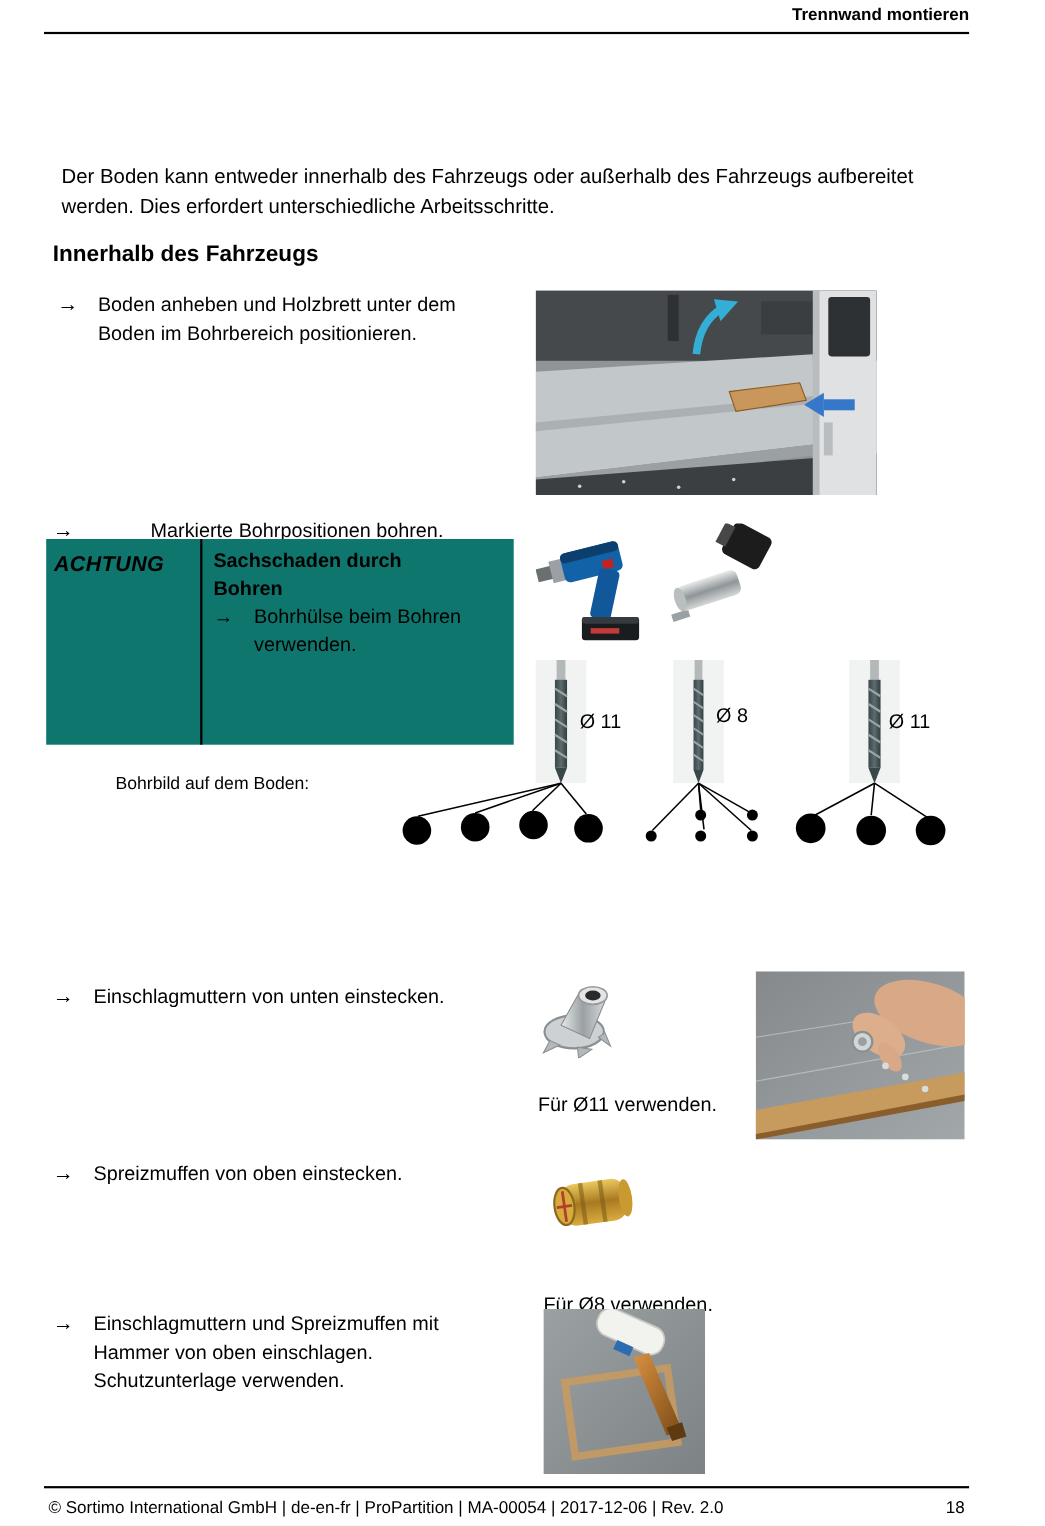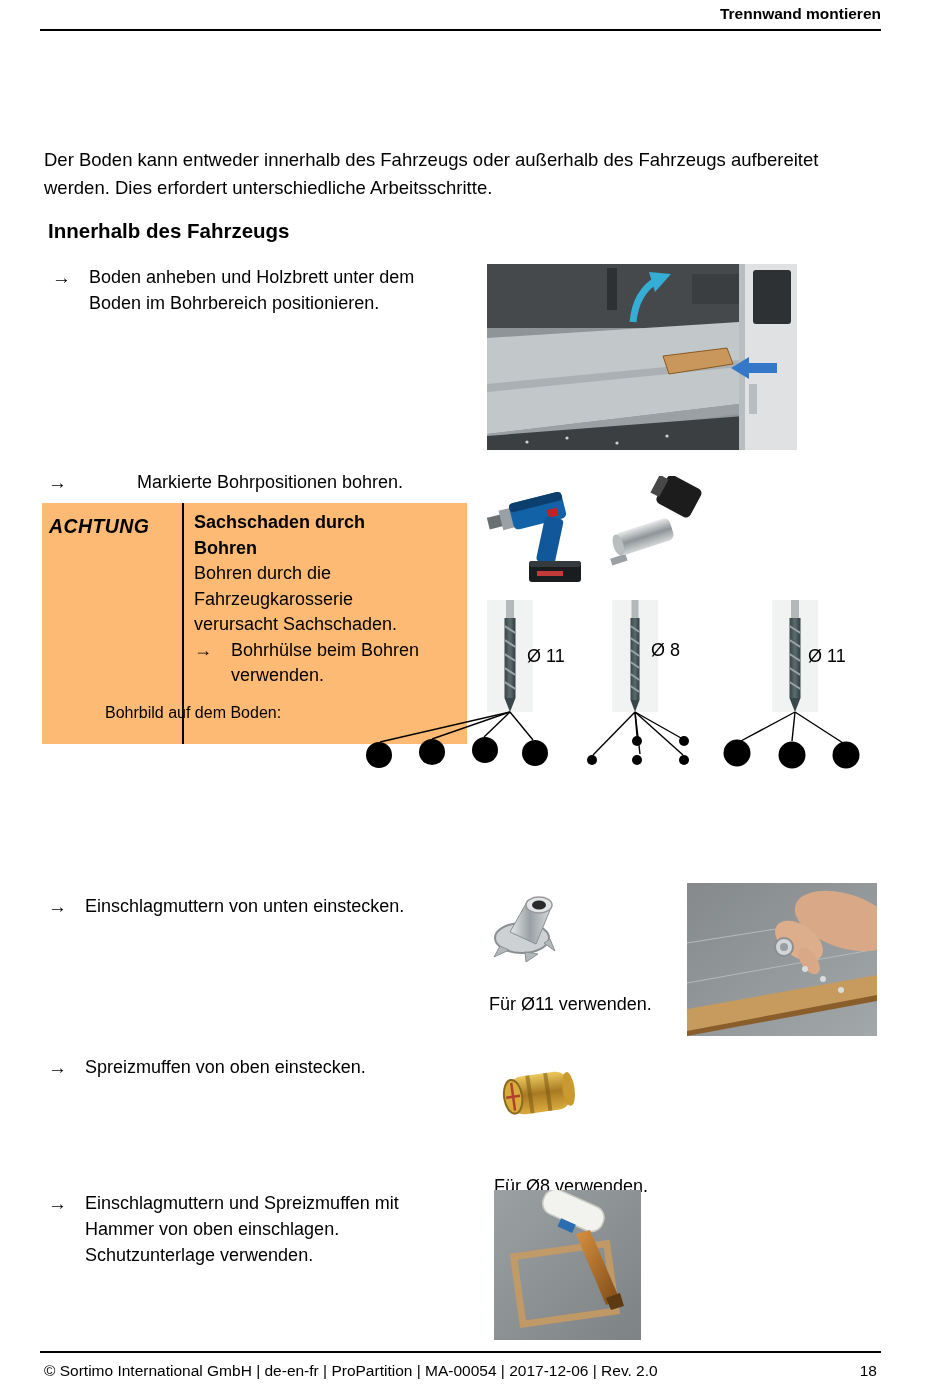--- a/index.html
+++ b/index.html
@@ -10,32 +10,32 @@
     font-family: "Liberation Sans", "DejaVu Sans", sans-serif;
     overflow: hidden;
   }
   .rule { position: absolute; height: 2px; background: #000; }
   .hdr-rule { left: 40px; top: 29px; width: 841px; }
   .ftr-rule { left: 40px; top: 1351px; width: 841px; }
 
   .hdr-title { position: absolute; top: 5px; right: 69px; font-size: 15.5px; font-weight: 700; }
 
   .page-title { position: absolute; left: 48px; top: 84px; font-size: 24.5px; font-weight: 700; }
-  .intro { position: absolute; left: 44px; top: 146px; width: 805px; font-size: 18.5px; line-height: 1.5; }
+  .intro { position: absolute; left: 56px; top: 146px; width: 805px; font-size: 18.5px; line-height: 1.5; }
   .section-h { position: absolute; left: 48px; top: 219px; font-size: 20.5px; font-weight: 700; }
 
   .step { position: absolute; display: flex; font-size: 18px; line-height: 1.45; }
   .step .arr { font-weight: 700; font-size: 19px; flex: 0 0 37px; }
   .s1 { left: 52px; top: 264px; } .s1 .txt { width: 352px; }
   .s2 { left: 48px; top: 469px; } .s2 .txt { width: 370px; text-align: center; }
   .s3 { left: 48px; top: 893px; } .s3 .txt { width: 400px; }
   .s4 { left: 48px; top: 1054px; } .s4 .txt { width: 400px; }
   .s5 { left: 48px; top: 1190px; } .s5 .txt { width: 352px; }
 
-  .warn { position: absolute; left: 42px; top: 503px; width: 425px; height: 241px; background: #fdba74; }
+  .warn { position: absolute; left: 42px; top: 490px; width: 425px; height: 187px; background: #0f766e; }
   .warn .lbl { position: absolute; left: 7px; top: 12px; font-size: 19.5px; font-weight: 700; font-style: italic; letter-spacing: .4px; }
   .warn .vdiv { position: absolute; left: 140px; top: 0; width: 2px; height: 100%; background: #000; }
   .warn .content { position: absolute; left: 152px; top: 7px; font-size: 18px; line-height: 1.42; }
   .warn .wt { font-weight: 700; width: 205px; }
   .warn .wb { width: 222px; }
   .warn .act { display: flex; }
   .warn .act .arr { font-weight: 700; flex: 0 0 37px; }
   .warn .act .atxt { width: 200px; }
 
   .cap { position: absolute; font-size: 18px; margin-top: 33px; }
@@ -144,21 +144,20 @@
         <ellipse cx="14" cy="59.5" rx="5" ry="11" fill="#b9bec0"></ellipse>
       </g>
     </svg>
   </div>
 
   <div class="warn">
     <div class="lbl">ACHTUNG</div>
     <div class="vdiv"></div>
     <div class="content">
       <div class="wt">Sachschaden durch Bohren</div>
-      <div class="wb">Bohren durch die Fahrzeugkarosserie verursacht Sachschaden.</div>
       <div class="act">
         <span class="arr">→</span>
         <span class="atxt">Bohrhülse beim Bohren verwenden.</span>
       </div>
     </div>
   </div>
 
   <div class="ph ph-diagram">
     <svg width="530" height="186" viewBox="0 0 530 186">
       <defs>

